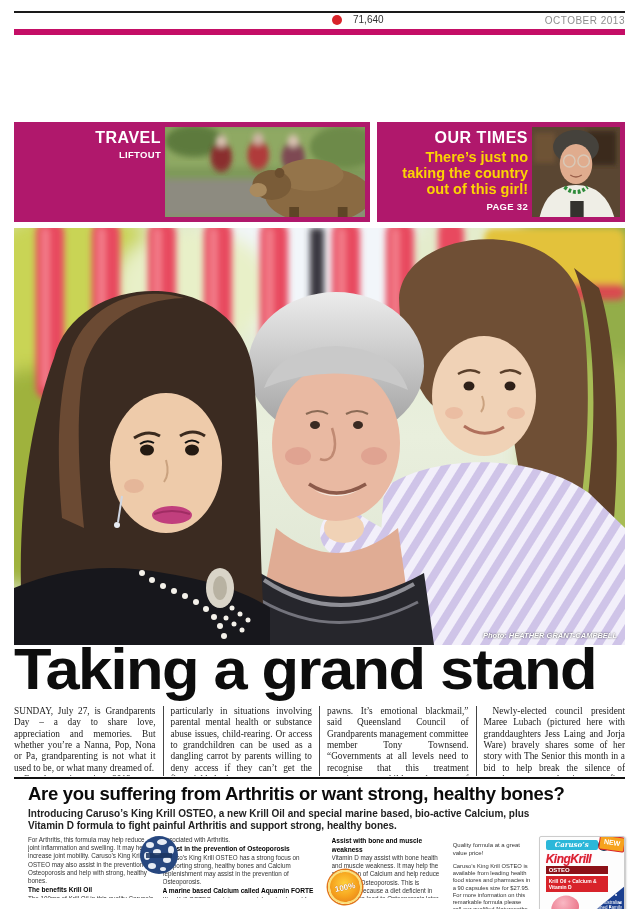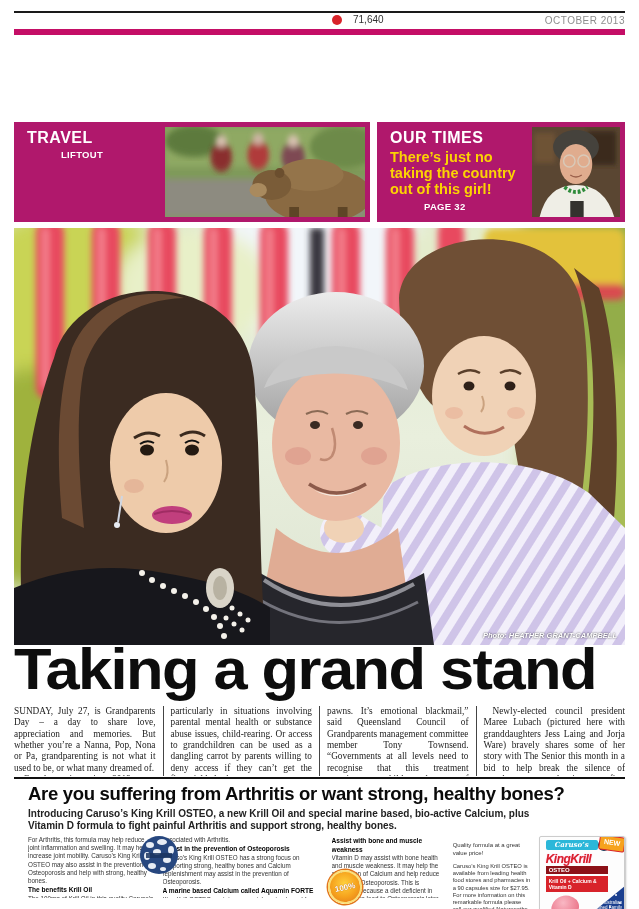--- a/index.html
+++ b/index.html
@@ -17,21 +17,21 @@
   .qld-label{border:1px solid #8a8a8a;border-left:none;background:#fff;display:flex;align-items:center;
              padding:0 8px;font-size:10px;font-weight:bold;letter-spacing:.5px;color:#222;}
   .rule-black{height:2px;background:#1a1a1a;margin-top:1px;}
   .meta-row{position:relative;height:13px;margin-top:1px;font-size:10px;}
   .cab{position:absolute;left:318px;top:0;display:flex;align-items:center;gap:11px;color:#333;}
   .cab-dot{width:10px;height:10px;border-radius:50%;background:#d8232a;display:inline-block;}
   .issue{position:absolute;right:0;top:1px;color:#8d8d8d;letter-spacing:.5px;}
   .bar-magenta{height:6px;background:#c40e66;margin-top:2px;}
   
   .teasers{position:absolute;left:14px;top:122px;width:611px;height:100px;display:flex;gap:7px;}
-  .teaser{background:#b0186c;display:flex;padding:5px;box-sizing:border-box;}
+  .teaser{background:#b0186c;display:flex;padding:5px;box-sizing:border-box;text-align:right;}
   .teaser-left{width:356px;}
   .teaser-right{width:248px;}
   .teaser-text{padding:3px 4px 0 8px;box-sizing:border-box;}
   .teaser-left .teaser-text{width:146px;}
   .teaser-right .teaser-text{width:150px;}
   .kicker{color:#fff;font-weight:bold;font-size:16px;letter-spacing:.5px;line-height:1;}
   .t-head{color:#fcd303;font-weight:bold;font-size:14.5px;line-height:1.12;margin-top:3px;}
   .t-tag{color:#fff;font-weight:bold;font-size:9.5px;margin-top:3px;letter-spacing:.3px;padding-left:34px;}
   .teaser-photo{flex:1;overflow:hidden;}
   .teaser-photo svg{display:block;width:100%;height:100%;}

